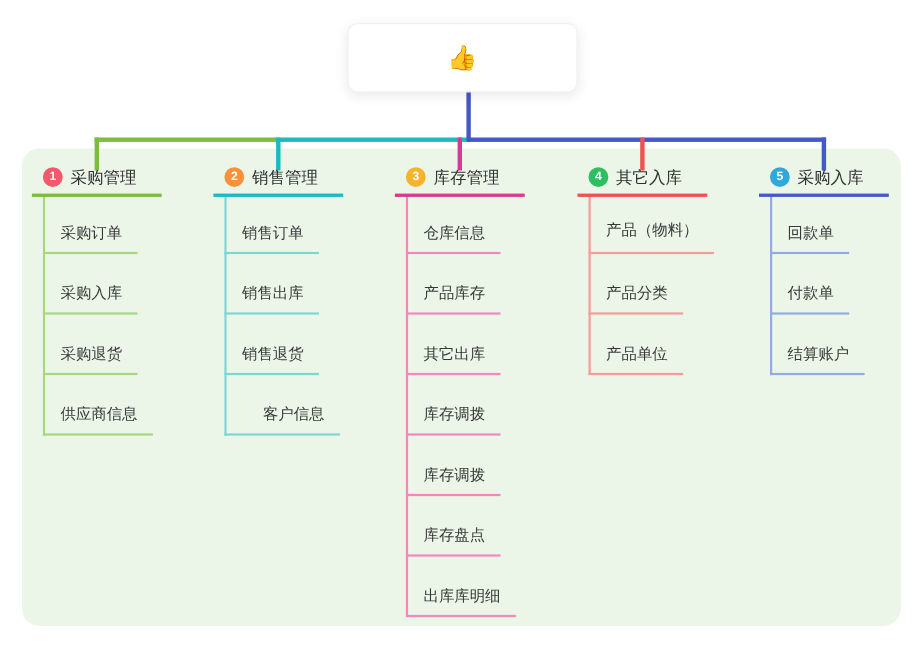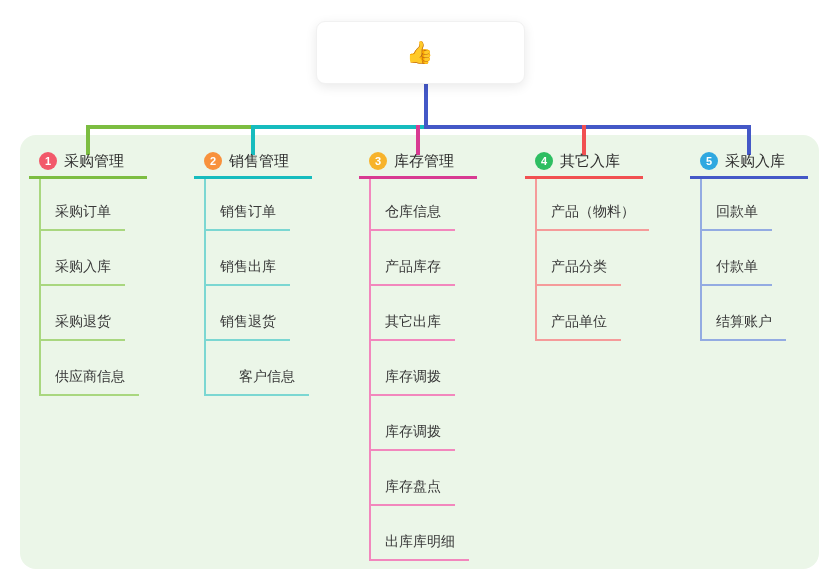--- a/index.html
+++ b/index.html
@@ -85,21 +85,21 @@
       <div class="child" style="left: 369px; top: 421px; border-bottom-color: rgb(242, 135, 189);"><span>库存调拨</span></div>
       <div class="child" style="left: 369px; top: 476px; border-bottom-color: rgb(242, 135, 189);"><span>库存盘点</span></div>
       <div class="child" style="left: 369px; top: 531px; border-bottom-color: rgb(242, 135, 189);"><span>出库库明细</span></div>
       <div class="vline" style="left: 582px; top: 125px; height: 30px; background: rgb(241, 80, 81);"></div>
       <div class="branch-header" style="left: 525px;">
         <span class="badge" style="background: rgb(46, 190, 98);">4</span>
         <span>其它入库</span>
       </div>
       <div class="branch-underline" style="left: 525px; width: 118px; background: rgb(241, 80, 81);"></div>
       <div class="branch-spine" style="left: 535px; top: 177px; height: 164px; background: rgb(245, 155, 154);"></div>
-      <div class="child" style="left: 535px; top: 201px; border-bottom-color: rgb(245, 155, 154);"><span>产品（物料）</span></div>
+      <div class="child" style="left: 535px; top: 201px; border-bottom-color: rgb(245, 155, 154); font-family: Liberation Serif, serif;"><span>产品（物料）</span></div>
       <div class="child" style="left: 535px; top: 256px; border-bottom-color: rgb(245, 155, 154);"><span>产品分类</span></div>
       <div class="child" style="left: 535px; top: 311px; border-bottom-color: rgb(245, 155, 154);"><span>产品单位</span></div>
       <div class="vline" style="left: 747px; top: 125px; height: 30px; background: rgb(68, 88, 199);"></div>
       <div class="branch-header" style="left: 690px;">
         <span class="badge" style="background: rgb(47, 168, 224);">5</span>
         <span>采购入库</span>
       </div>
       <div class="branch-underline" style="left: 690px; width: 118px; background: rgb(68, 88, 199);"></div>
       <div class="branch-spine" style="left: 700px; top: 177px; height: 164px; background: rgb(147, 171, 226);"></div>
       <div class="child" style="left: 700px; top: 201px; border-bottom-color: rgb(147, 171, 226);"><span>回款单</span></div>

